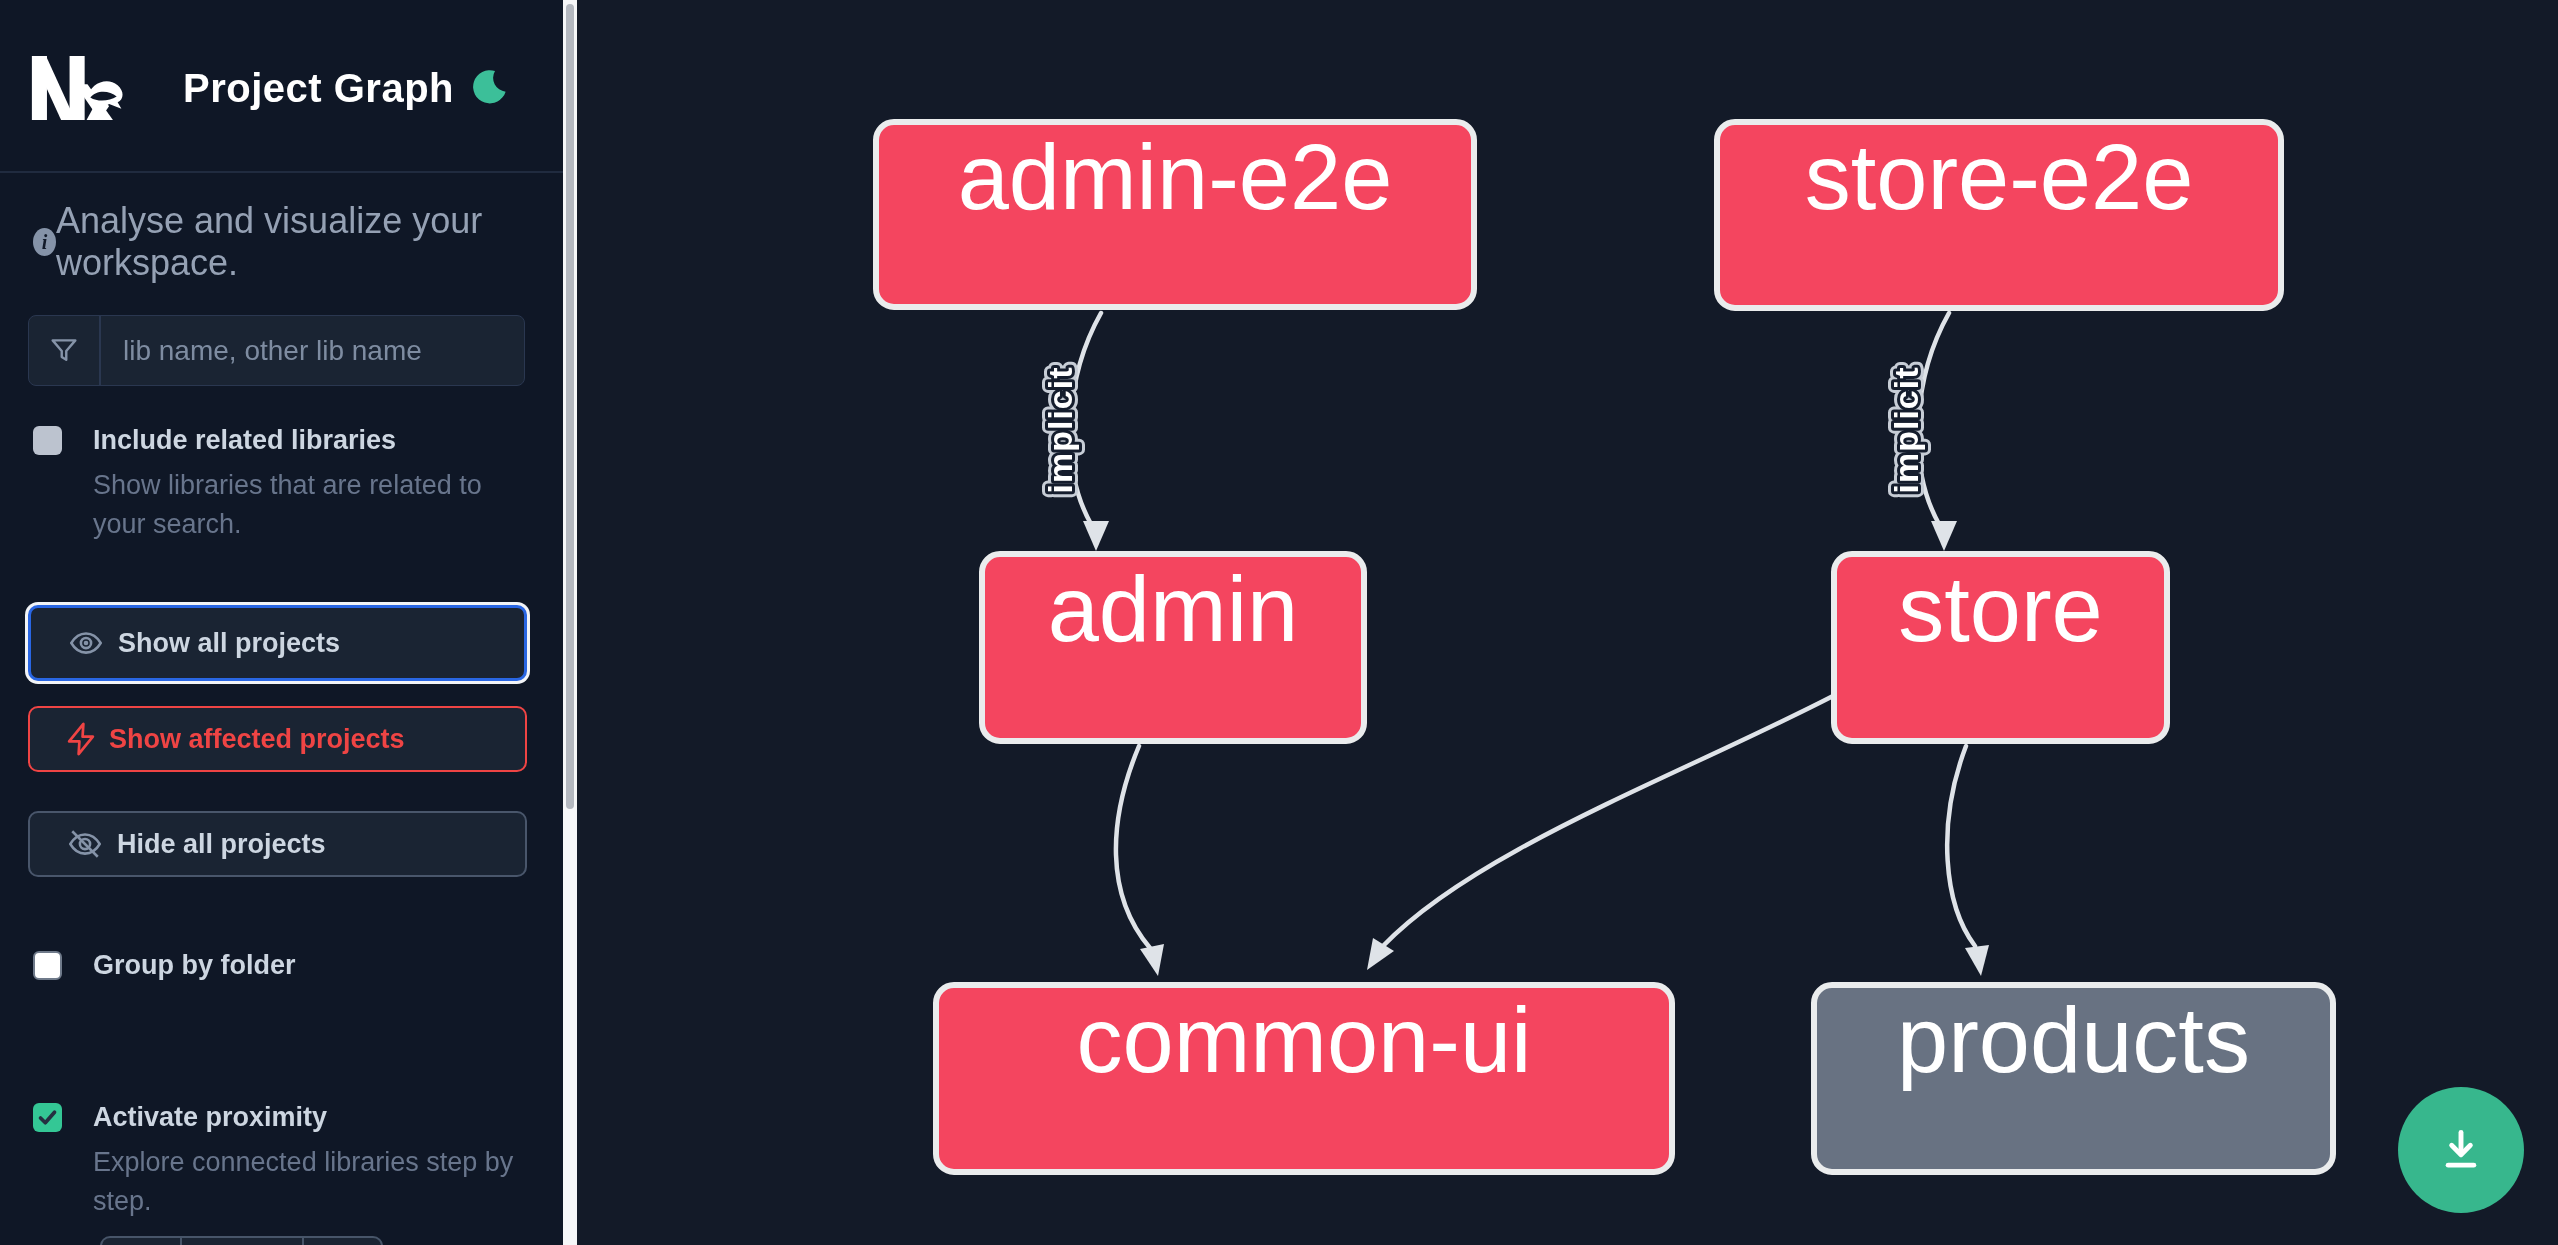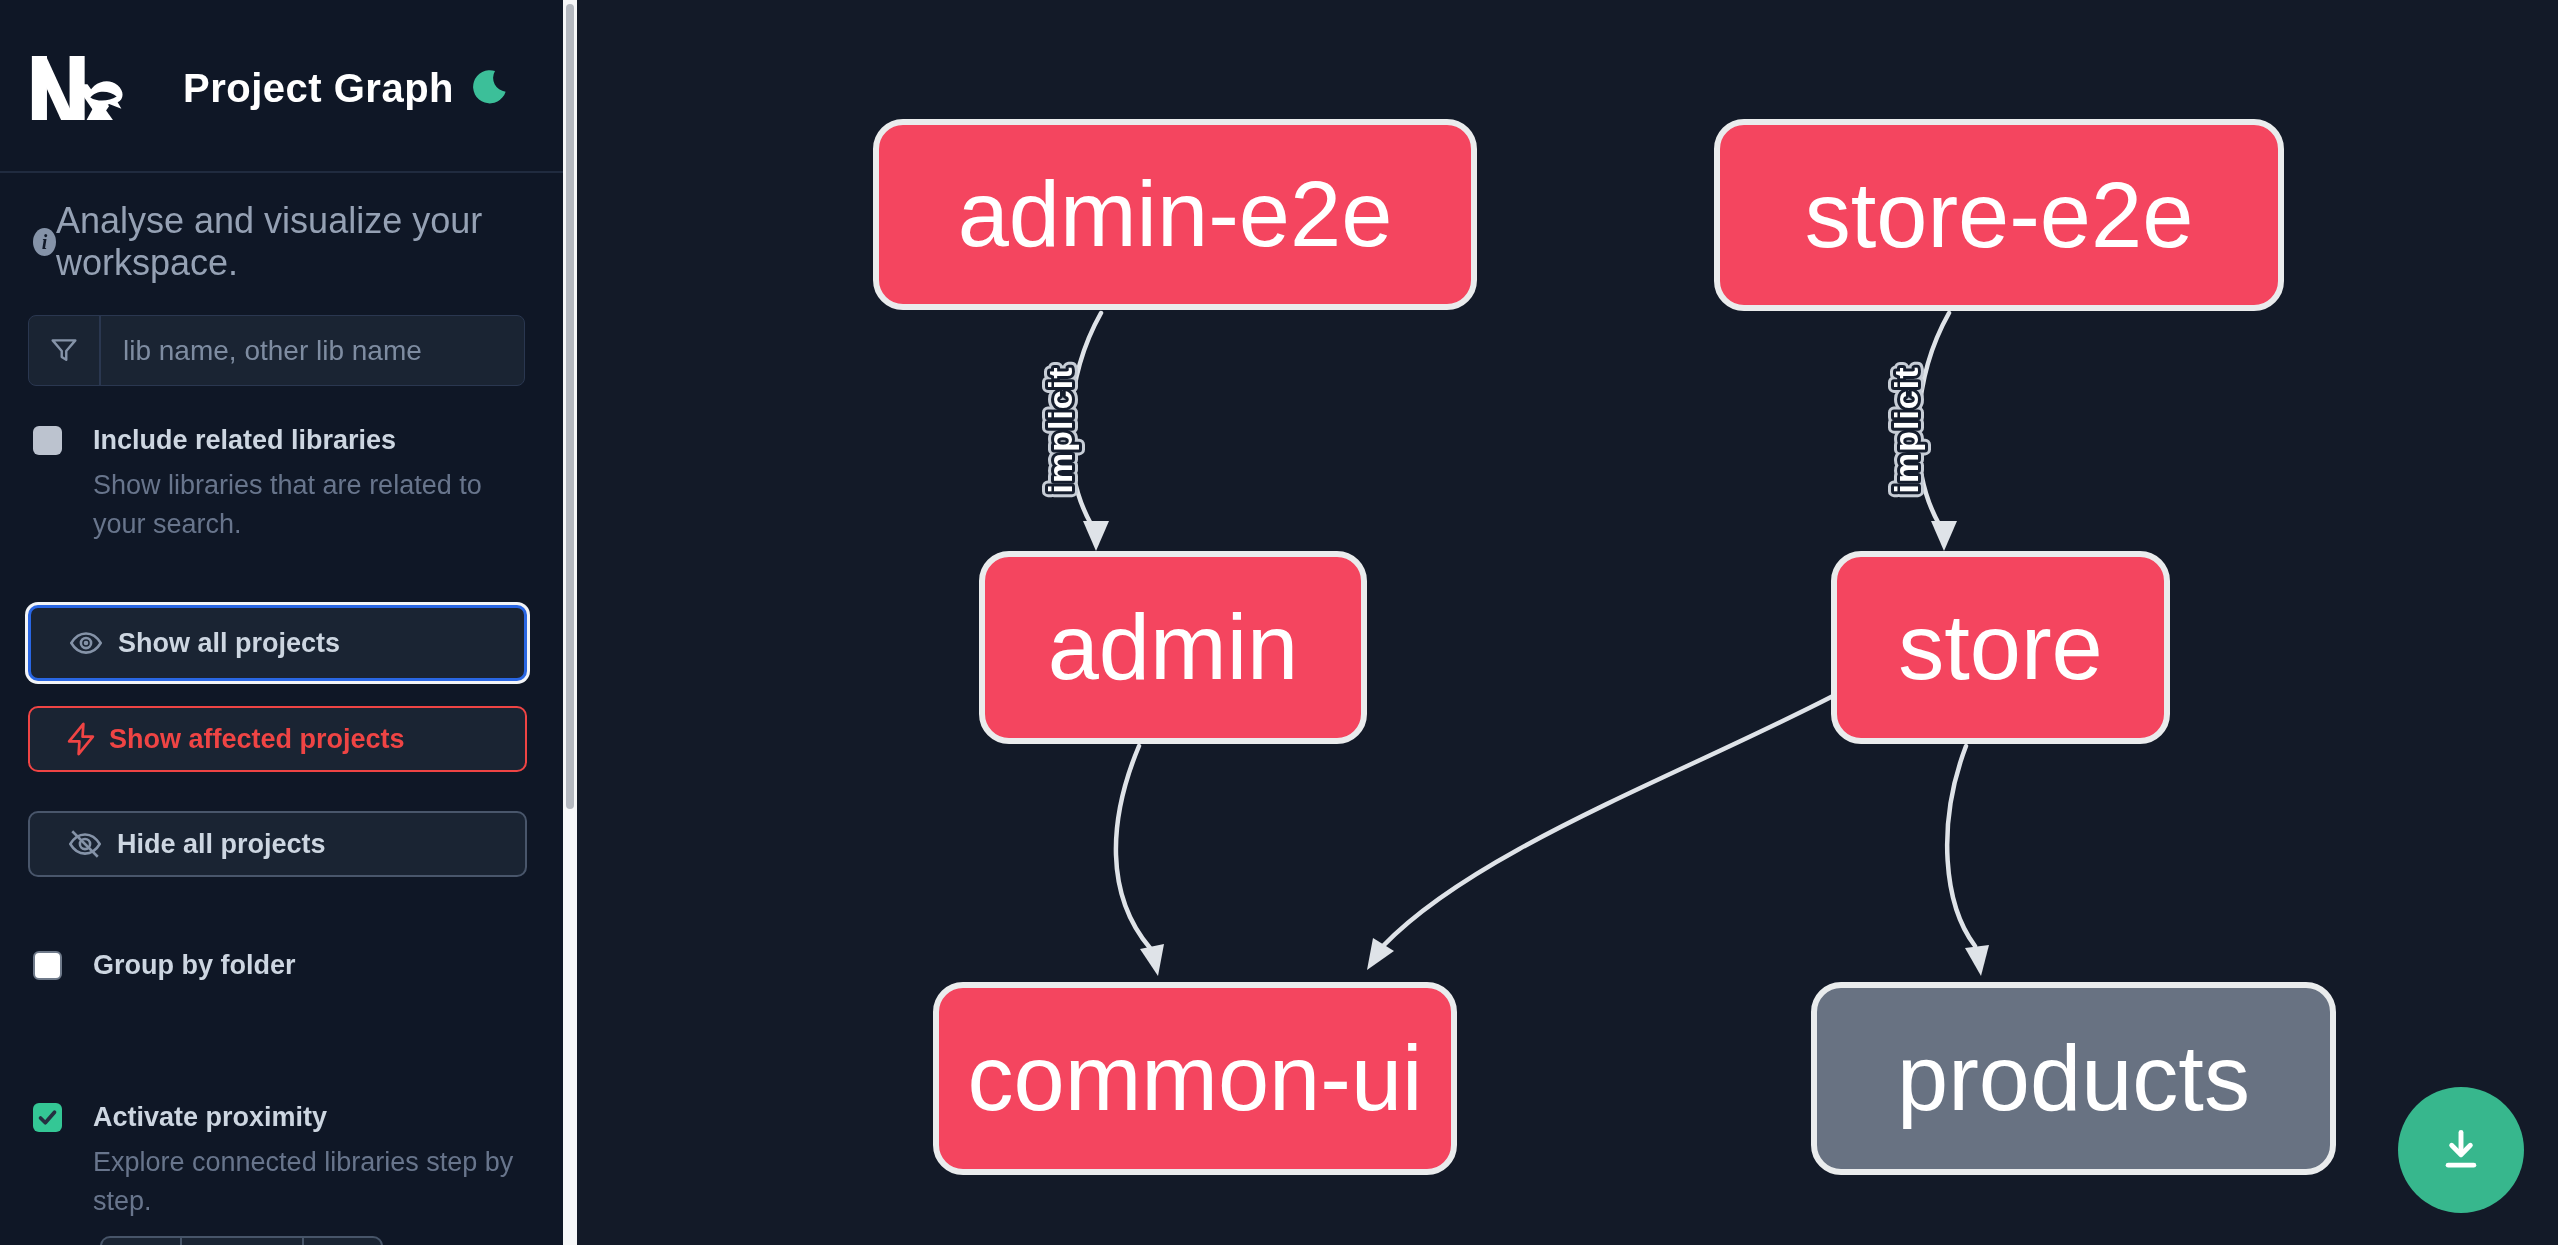--- a/index.html
+++ b/index.html
@@ -70,22 +70,22 @@
   
   .canvas{position:absolute;left:577px;top:0;width:1981px;height:1245px;background:var(--canvas-bg)}
   .edges-layer{position:absolute;left:0;top:0}
   .edge{stroke:var(--edge);stroke-width:4.5;fill:none;stroke-linecap:round}
   .arrow{fill:var(--edge)}
   .edge-label-text{font-family:"Liberation Sans",sans-serif;font-size:34px;font-weight:700;
     text-anchor:middle;dominant-baseline:central;letter-spacing:1px}
   .halo{stroke:#c7cdd6;stroke-width:12;fill:none;stroke-linejoin:round}
   .outline{stroke:#151d2d;stroke-width:6;fill:none;stroke-linejoin:round}
   .tfill{fill:#ffffff}
-  .node{position:absolute;box-sizing:border-box;display:flex;align-items:center;justify-content:center;
-    background:var(--pink);border:6px solid var(--node-border);border-radius:30px;
+  .node{position:absolute;box-sizing:border-box;display:flex;align-items:flex-start;justify-content:center;
+    background:var(--pink);border:6px solid var(--node-border);border-radius:21px;
     color:#fff;font-size:92px;cursor:pointer}
   .node.gray{background:var(--gray-node)}
   .fab{position:absolute;left:1821px;top:1087px;width:126px;height:126px;border-radius:50%;
     background:var(--green-fab);border:none;cursor:pointer;display:flex;align-items:center;justify-content:center}
 </style>
 </head>
 <body>
 
 <aside class="sidebar">
   <div class="sb-header">
@@ -217,21 +217,21 @@
   </div>
   <div class="node" style="left:1137px;top:119px;width:570px;height:192px">
     <span>store-e2e</span>
   </div>
   <div class="node" style="left:402px;top:551px;width:388px;height:193px">
     <span>admin</span>
   </div>
   <div class="node" style="left:1254px;top:551px;width:339px;height:193px">
     <span>store</span>
   </div>
-  <div class="node" style="left:356px;top:982px;width:524px;height:193px">
+  <div class="node" style="left:356px;top:982px;width:742px;height:193px">
     <span>common-ui</span>
   </div>
   <div class="node gray" style="left:1234px;top:982px;width:525px;height:193px">
     <span>products</span>
   </div>
 
   <button class="fab">
     <svg width="56" height="56" viewBox="0 0 24 24" fill="none" stroke="#ffffff" stroke-width="2.1" stroke-linecap="round" stroke-linejoin="round">
       <path d="M12 4.5 V13.5"></path>
       <path d="M8 10 L12 14 L16 10"></path>

